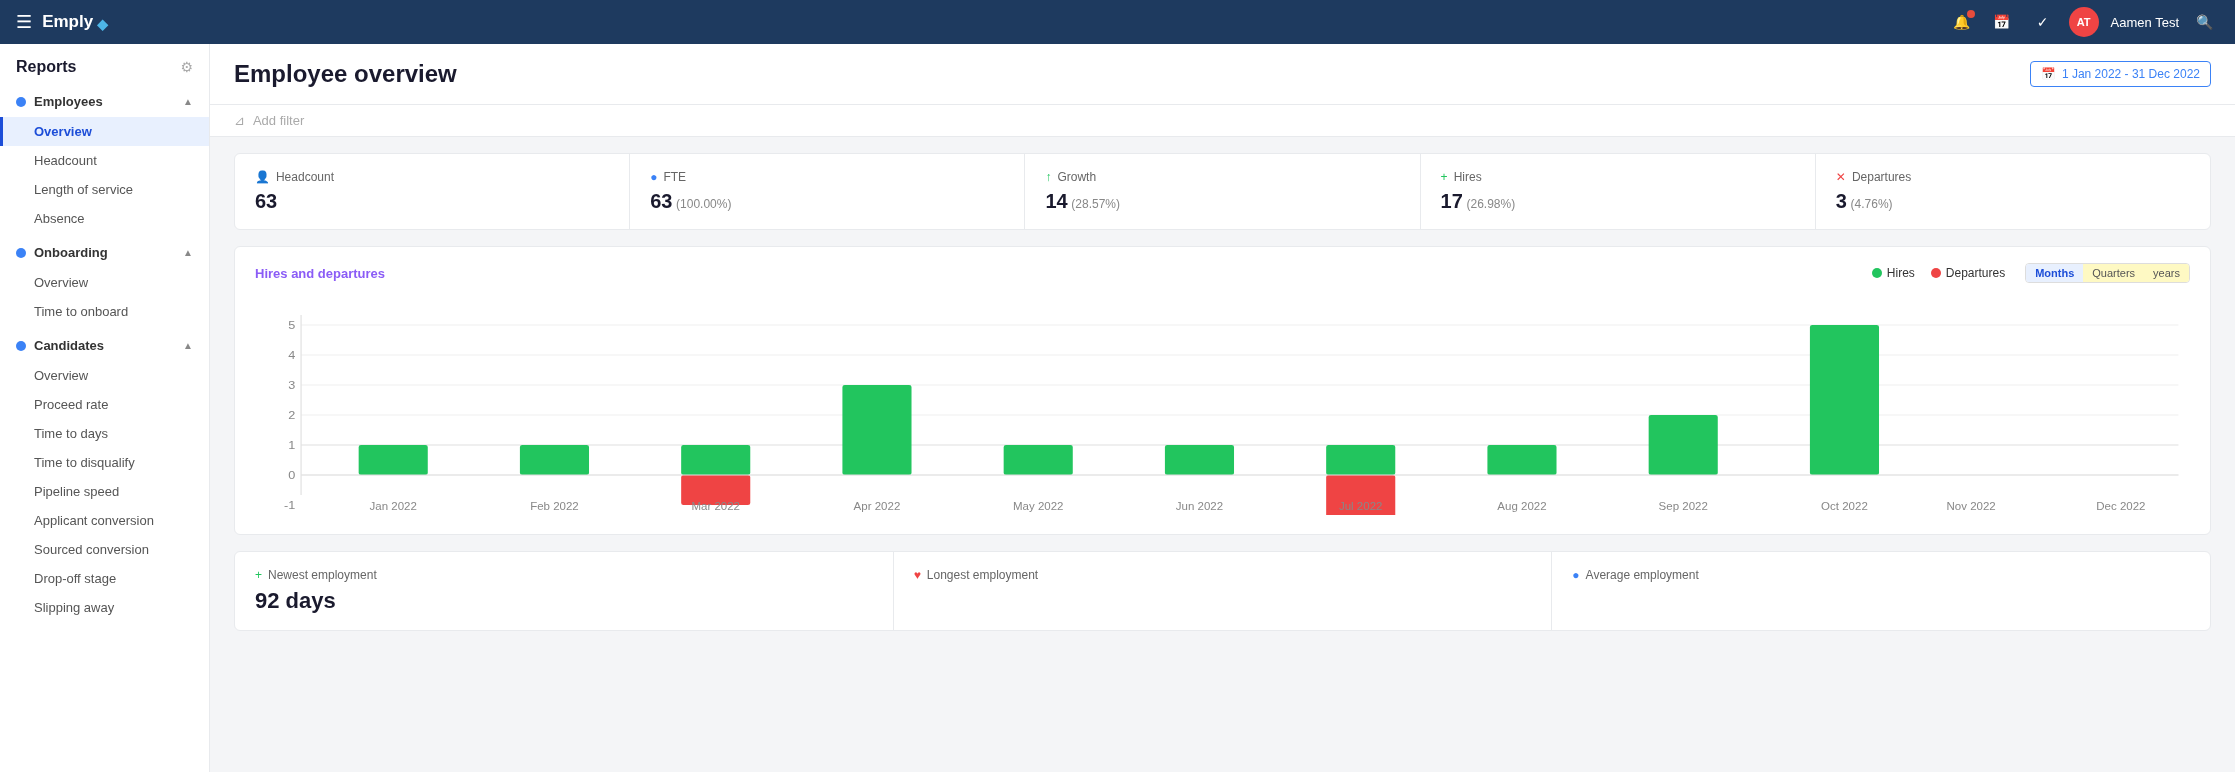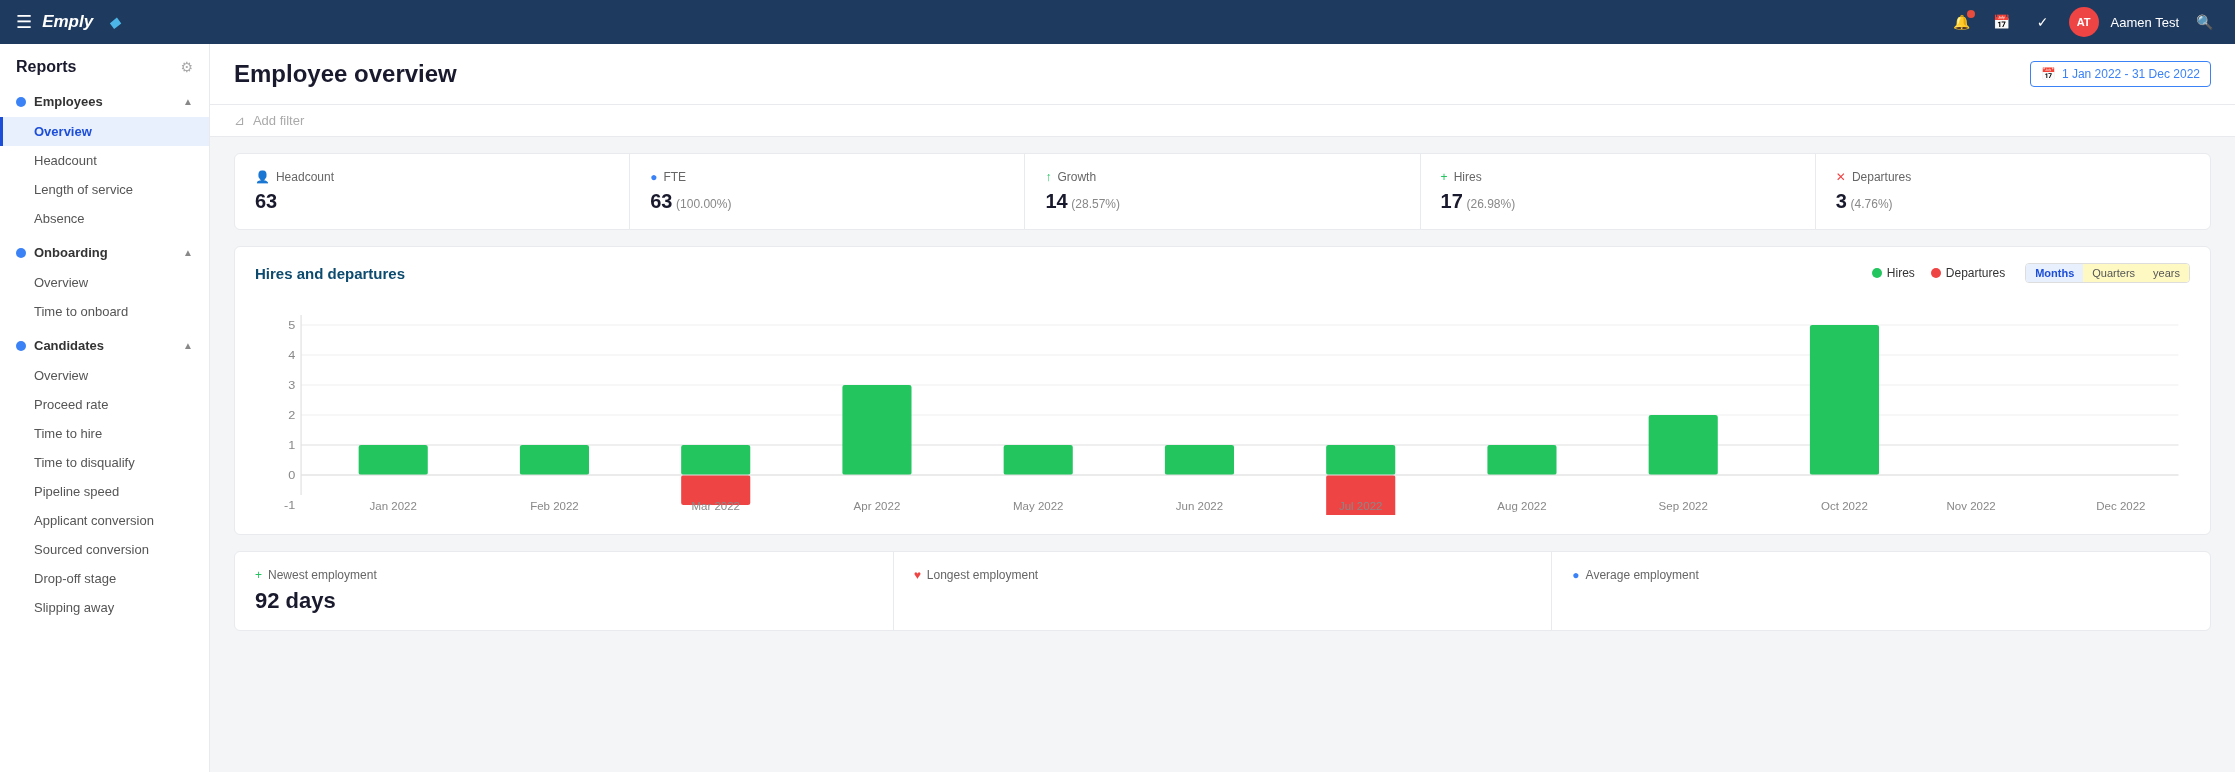--- a/index.html
+++ b/index.html
@@ -11,21 +11,21 @@
       color: white;
       height: 44px;
       display: flex;
       align-items: center;
       padding: 0 16px;
       flex-shrink: 0;
       justify-content: space-between;
     }
     .topnav-left { display: flex; align-items: center; gap: 10px; }
     .hamburger { cursor: pointer; font-size: 18px; color: white; }
-    .brand { font-weight: 700; font-size: 17px; color: white; display: flex; align-items: center; gap: 16px; font-style: italic; }
+    .brand { font-weight: 700; font-size: 17px; color: white; display: flex; align-items: flex-end; gap: 4px; }
     .brand-diamond { color: #4db6e8; font-size: 14px; }
     .topnav-right { display: flex; align-items: center; gap: 12px; }
     .nav-icon { width: 28px; height: 28px; border-radius: 50%; display: flex; align-items: center; justify-content: center; cursor: pointer; font-size: 14px; color: white; position: relative; }
     .nav-icon .badge { position: absolute; top: 2px; right: 2px; width: 8px; height: 8px; background: #e74c3c; border-radius: 50%; }
     .avatar { width: 30px; height: 30px; border-radius: 50%; background: #ef4444; display: flex; align-items: center; justify-content: center; font-size: 11px; font-weight: 600; color: white; }
     .user-name { color: white; font-size: 13px; }
 
     
     .main-layout { display: flex; flex: 1; overflow: hidden; }
 
@@ -154,21 +154,21 @@
       border: 1px solid #e8eaed;
       border-radius: 6px;
       padding: 16px 20px;
     }
     .chart-header {
       display: flex;
       align-items: center;
       justify-content: space-between;
       margin-bottom: 12px;
     }
-    .chart-title { font-size: 15px; font-weight: 600; color: #0c4a6e; }
+    .chart-title { font-size: 13px; font-weight: 600; color: #8b5cf6; }
     .chart-legend { display: flex; gap: 16px; align-items: center; font-size: 12px; }
     .legend-item { display: flex; align-items: center; gap: 5px; }
     .legend-dot { width: 10px; height: 10px; border-radius: 50%; }
     .toggle-btns { display: flex; border: 1px solid #ddd; border-radius: 4px; overflow: hidden; }
     .toggle-btn {
       padding: 3px 9px;
       font-size: 11px;
       cursor: pointer;
       background: #fef9c3;
       color: #555;
@@ -262,21 +262,21 @@
     <div class="sidebar-section">
       <div class="sidebar-section-header">
         <span class="sidebar-section-title">
           <span class="section-dot dot-blue"></span>
           <span>Candidates</span>
         </span>
         <span class="chevron">▲</span>
       </div>
       <div class="sidebar-item">Overview</div>
       <div class="sidebar-item">Proceed rate</div>
-      <div class="sidebar-item">Time to hire</div>
+      <div class="sidebar-item">Time to days</div>
       <div class="sidebar-item">Time to disqualify</div>
       <div class="sidebar-item">Pipeline speed</div>
       <div class="sidebar-item">Applicant conversion</div>
       <div class="sidebar-item">Sourced conversion</div>
       <div class="sidebar-item">Drop-off stage</div>
       <div class="sidebar-item">Slipping away</div>
     </div>
   </div>
 
   <div class="content">

